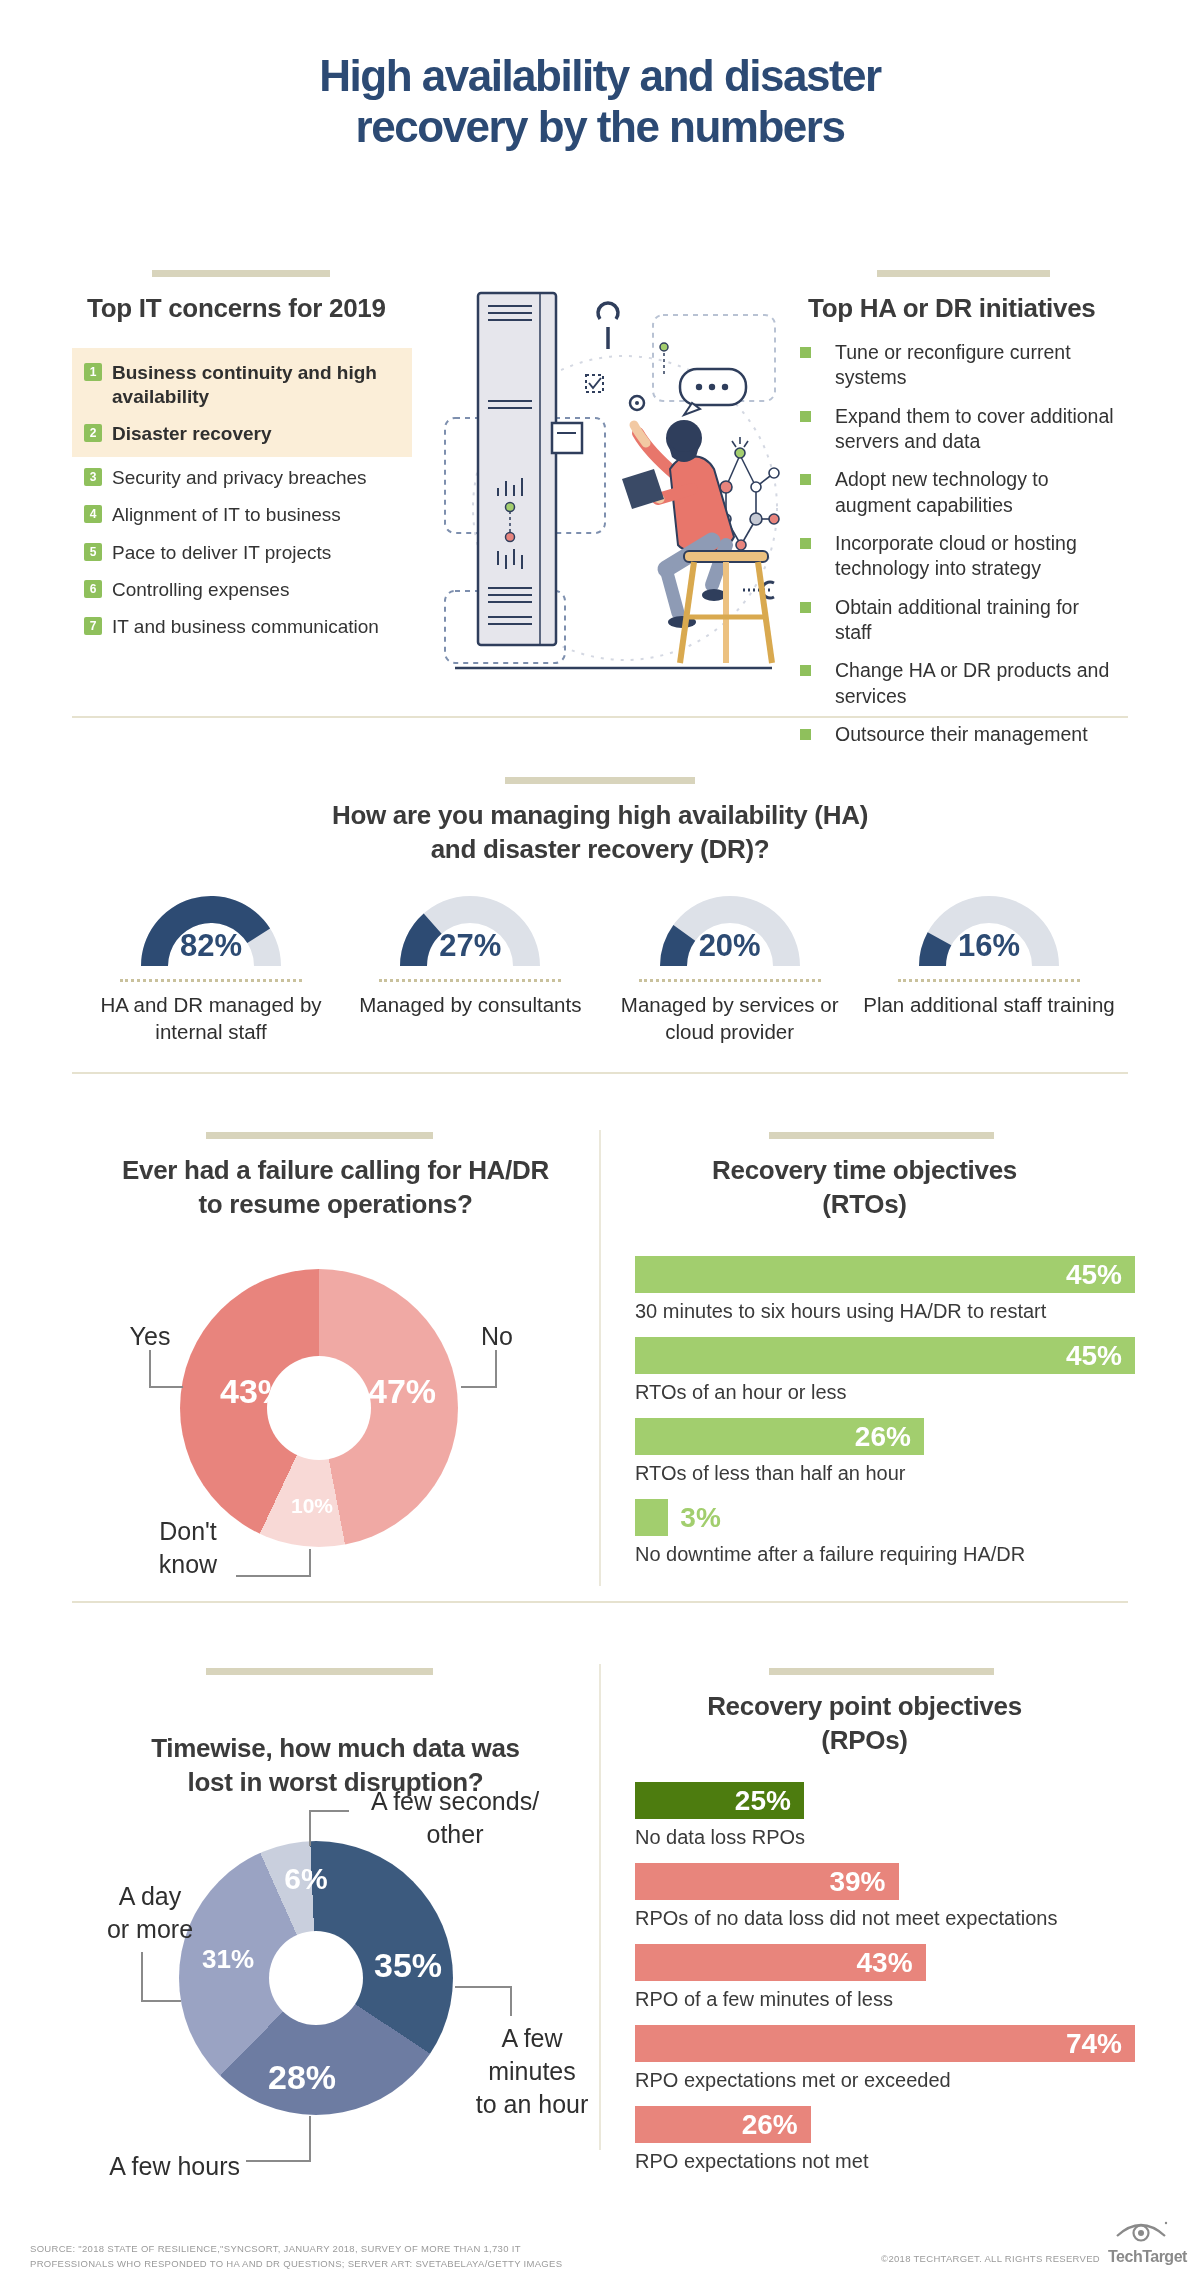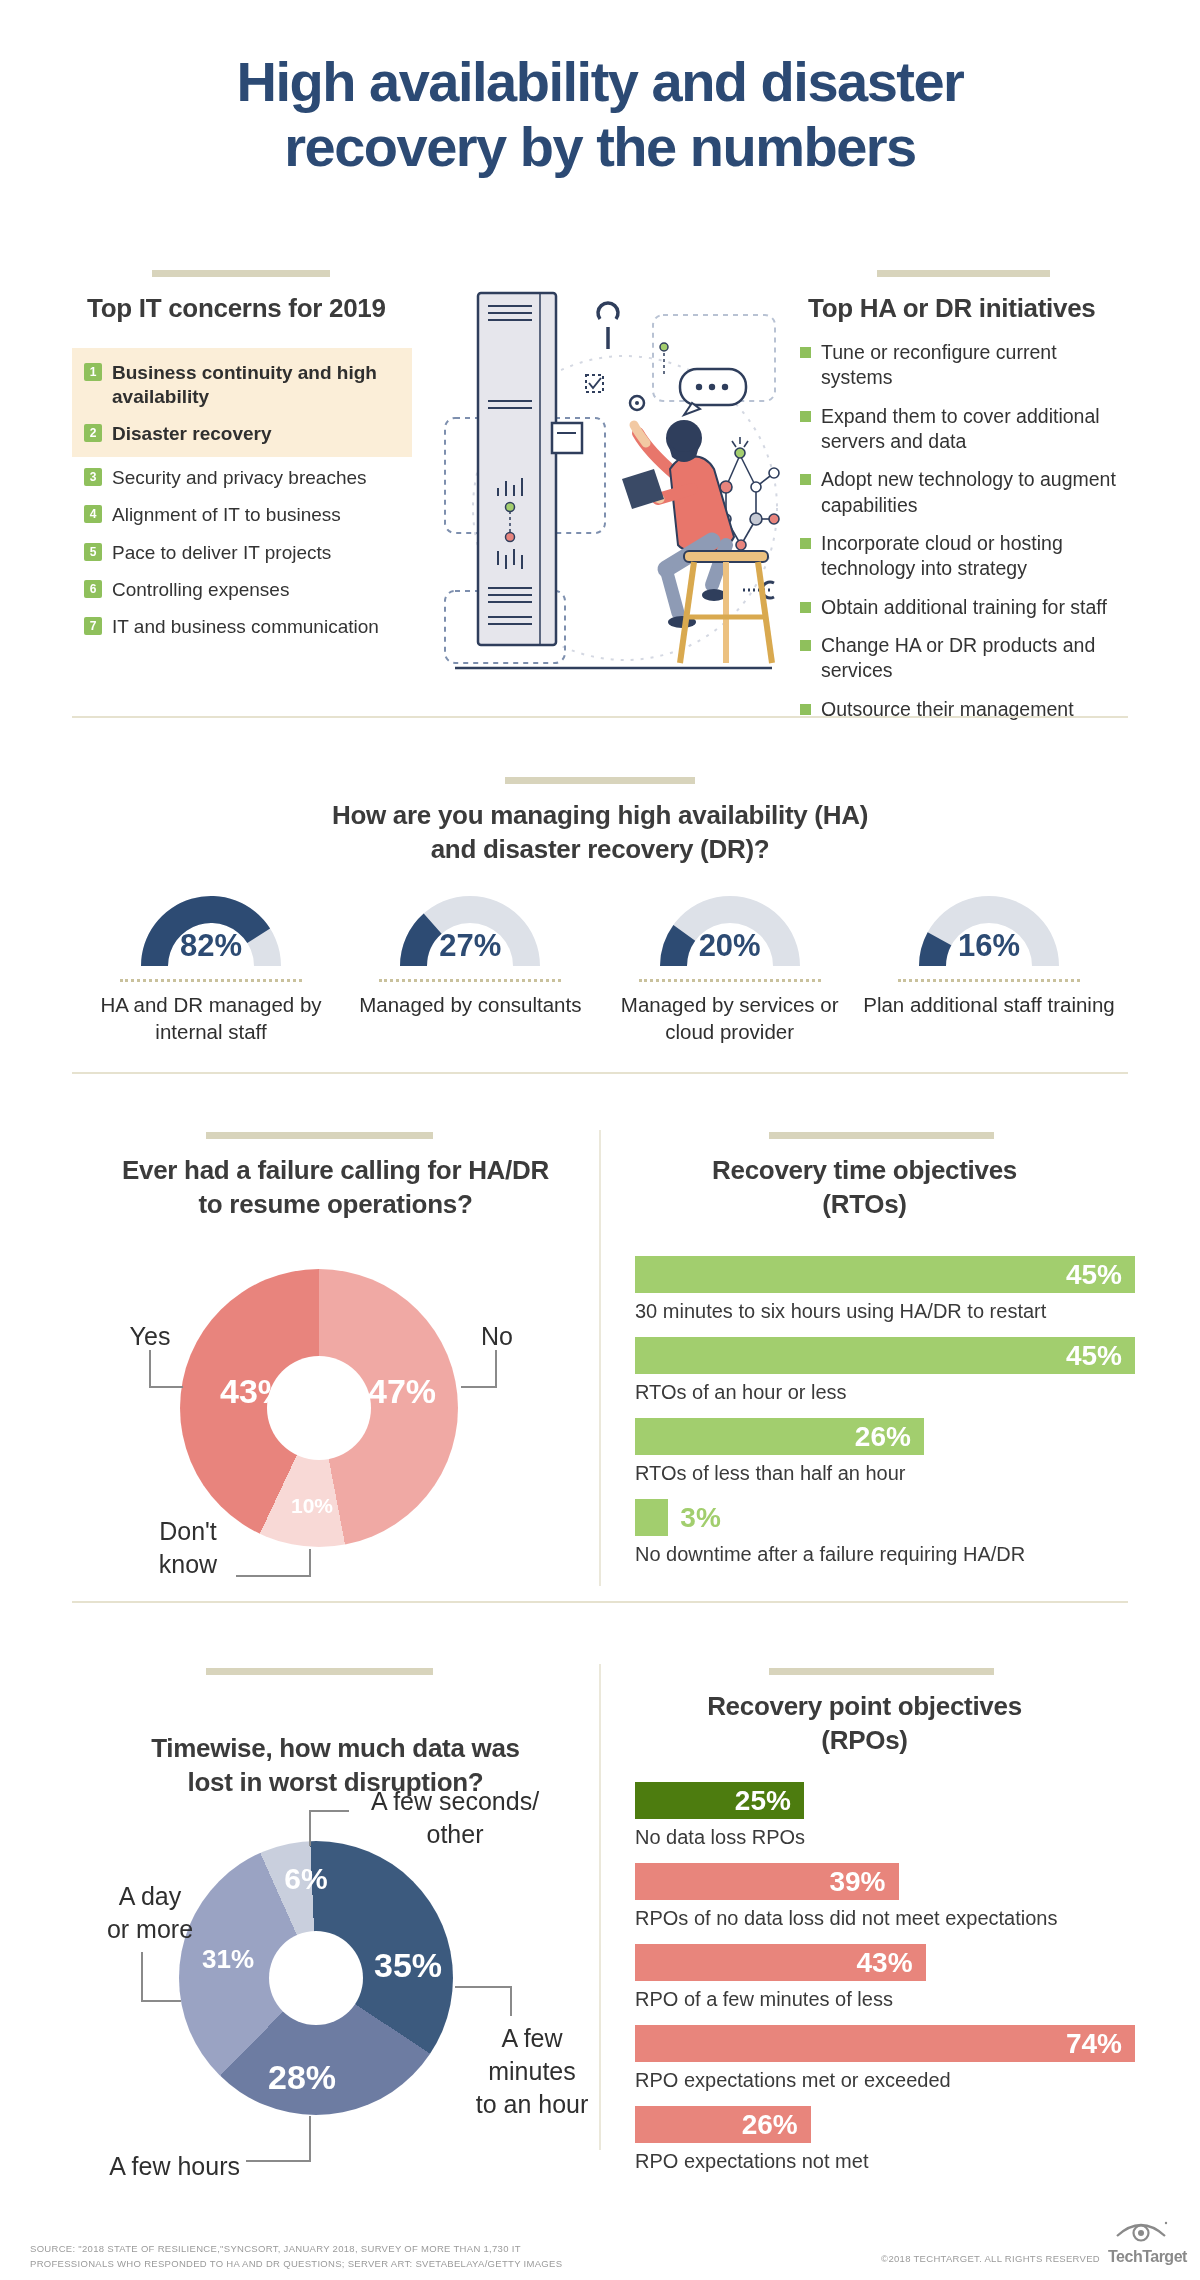--- a/index.html
+++ b/index.html
@@ -1,37 +1,37 @@
 <!DOCTYPE html>
 <html><head>
 <meta charset="utf-8">
 <style>
   html,body{margin:0;padding:0;background:#ffffff;}
   .page{position:relative;width:1200px;height:2280px;background:#fff;overflow:hidden;
         font-family:"Liberation Sans","DejaVu Sans",sans-serif;color:#333;}
   .pre{white-space:pre-line;}
   .abs{position:absolute;}
   .main-title{position:absolute;left:0;top:50px;width:1200px;text-align:center;
-      font-size:56px;line-height:1.16;font-weight:bold;letter-spacing:-1.5px;color:#2c4a74;}
+      font-size:44px;line-height:1.16;font-weight:bold;letter-spacing:-1.5px;color:#2c4a74;}
   .tan-line{position:absolute;height:7px;background:#d8d4bc;}
   .sec-heading{font-size:26px;font-weight:bold;color:#3b3b3b;line-height:1.3;letter-spacing:-0.3px;}
   .center{text-align:center;}
   
   .hl-box{position:absolute;left:72px;top:348px;width:340px;background:#fbeed8;padding:13px 12px 11px 12px;box-sizing:border-box;}
   .concern-row{display:flex;gap:10px;margin-bottom:12px;align-items:flex-start;}
   .concern-row:last-child{margin-bottom:0;}
   .concern-row .num-badge{flex:0 0 18px;width:18px;height:18px;margin-top:2px;background:#8fc05c;color:#fff;
       font-size:12px;font-weight:bold;text-align:center;line-height:18px;border-radius:2px;}
   .concern-row .concern-text{font-size:19px;line-height:1.28;color:#333;}
   .concern-row.bold .concern-text{font-weight:bold;color:#2f2f2f;}
   .others-list{position:absolute;left:84px;top:466px;width:330px;}
   .others-list .concern-row{margin-bottom:13px;}
   
   .init-list{position:absolute;left:800px;top:340px;width:318px;}
-  .init-row{display:flex;gap:10px;margin-bottom:13px;align-items:flex-start;}
+  .init-row{display:flex;gap:24px;margin-bottom:13px;align-items:flex-start;}
   .init-row .sq{flex:0 0 11px;width:11px;height:11px;margin-top:7px;background:#8fc05c;}
   .init-row .init-text{font-size:19.5px;line-height:1.3;color:#333;}
   
   .h-div{position:absolute;left:72px;width:1056px;height:2px;background:#e6e2cf;}
   .v-div{position:absolute;left:599px;width:2px;background:#ebe8da;}
   
   .gauge-row{position:absolute;left:85px;top:878px;width:1030px;display:flex;justify-content:space-between;}
   .gauge-card{width:252px;text-align:center;position:relative;}
   .gauge-svg{display:block;margin:0 auto;}
   .gauge-pct{position:absolute;left:0;right:0;top:50px;font-size:31px;font-weight:bold;color:#2d4b73;}

